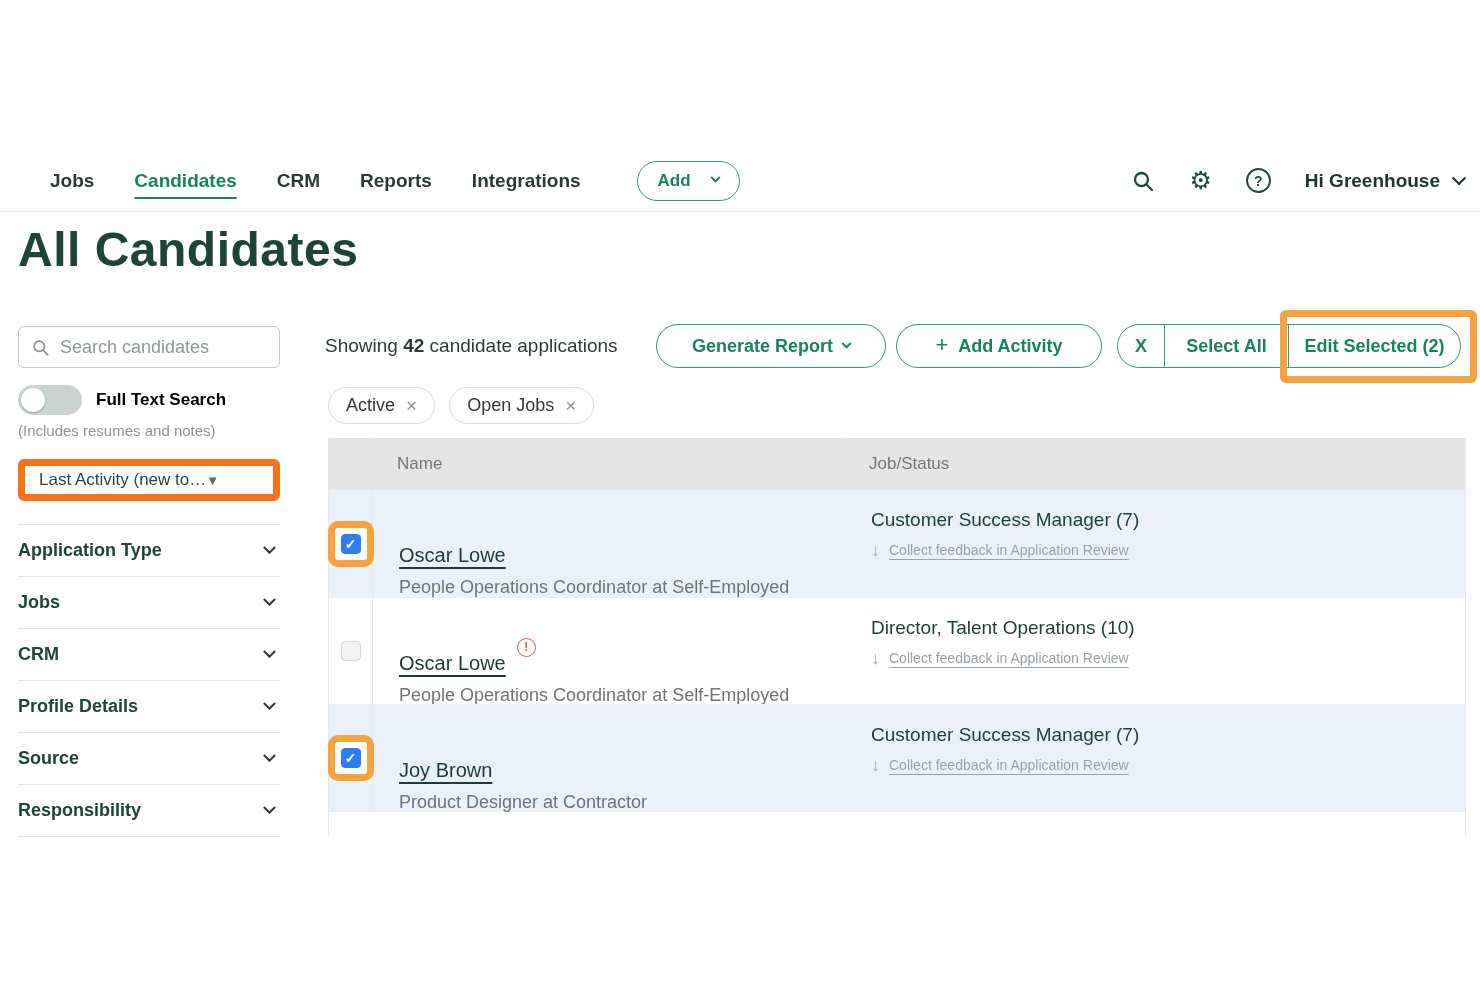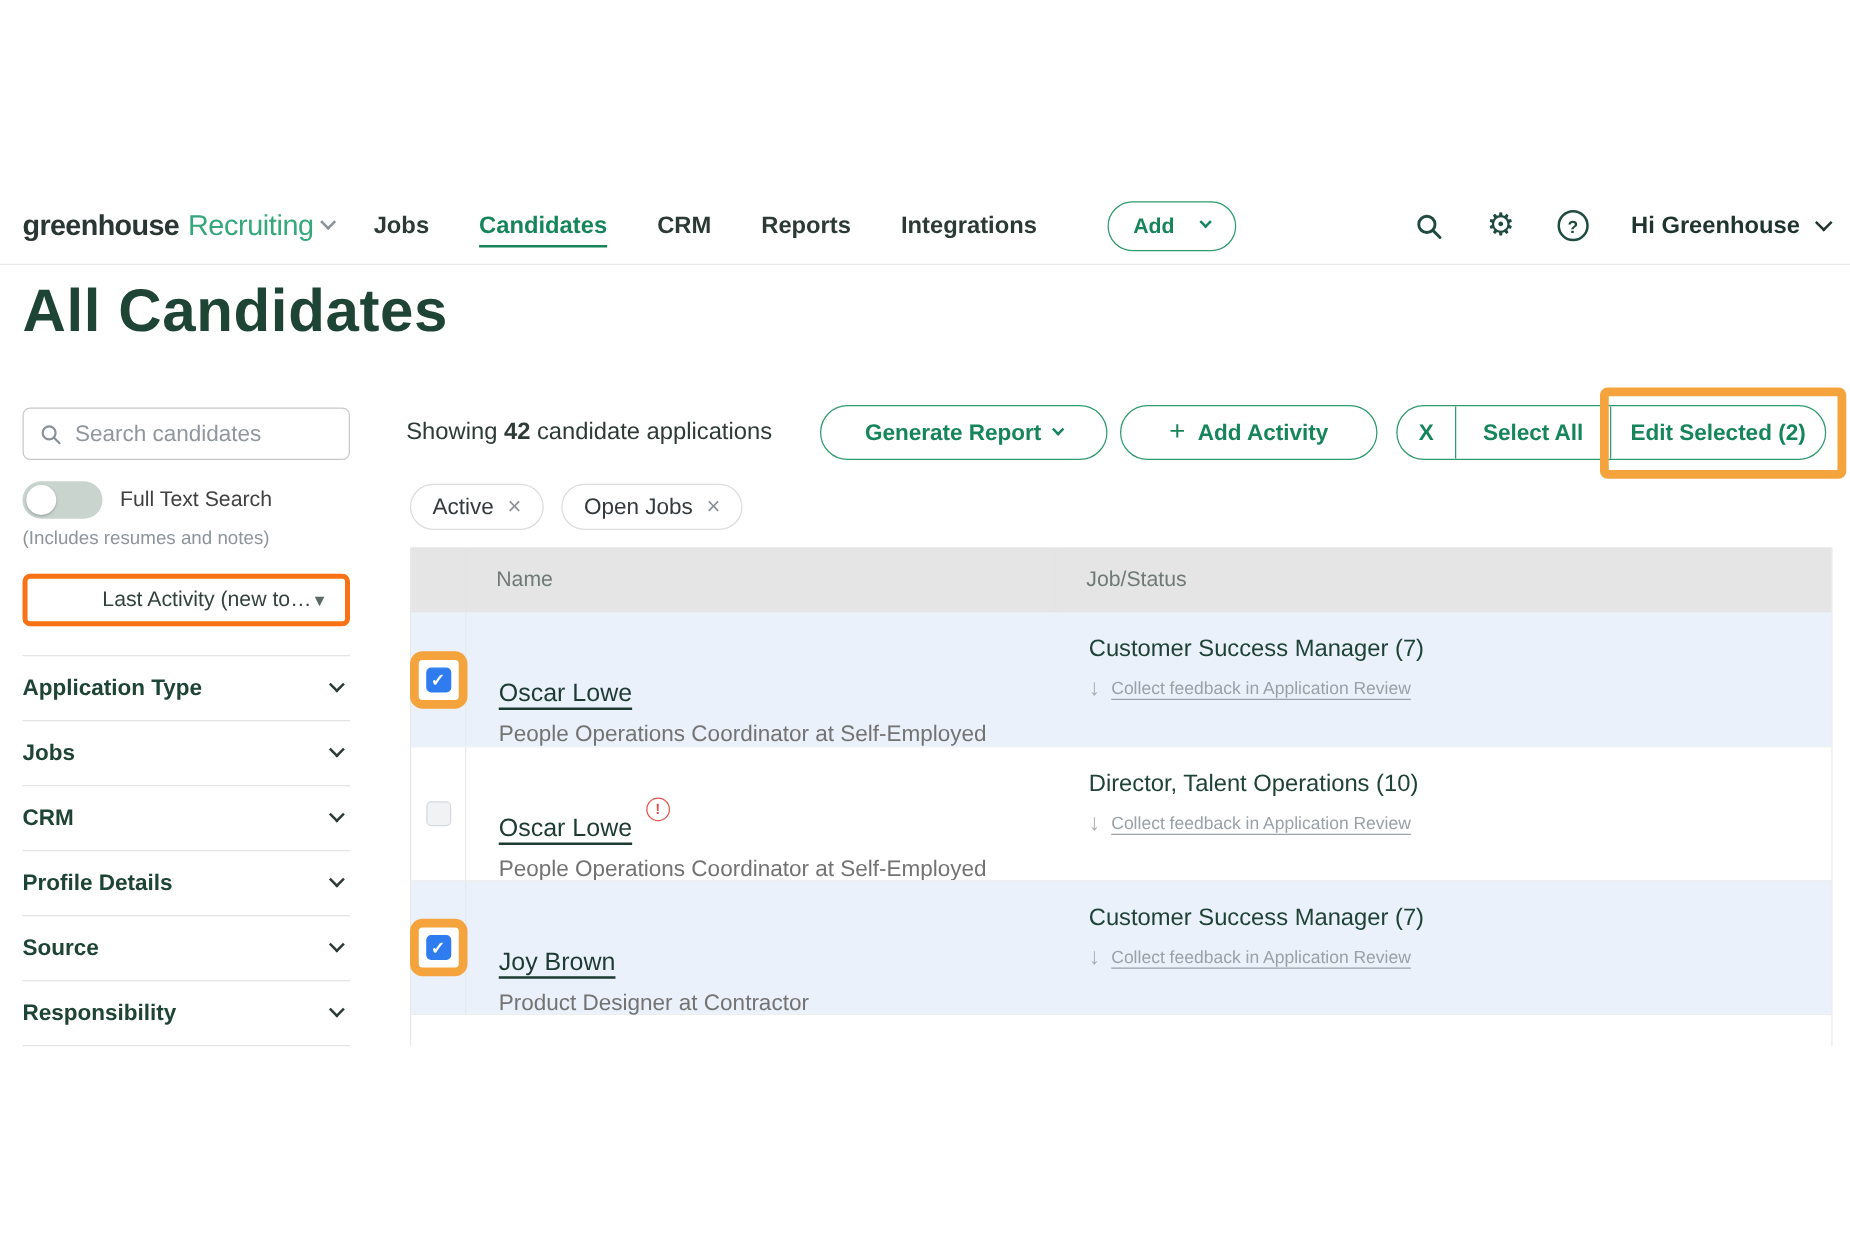--- a/index.html
+++ b/index.html
@@ -44,24 +44,24 @@
     align-items:center; padding:0 12px; gap:10px; background:#fff; }
   .search-box svg { flex:none; }
   .search-box input { border:none; outline:none; width:100%; font-size:18px; color:#33423d;
     font-family:"Liberation Sans", sans-serif; }
   .search-box input::placeholder { color:#8f979c; }
   .toggle-row { margin-top:17px; display:flex; align-items:center; gap:14px; }
   .toggle { width:64px; height:30px; border-radius:15px; background:#c9d4cf; position:relative;
     cursor:pointer; flex:none; }
   .toggle-knob { position:absolute; left:3px; top:3px; width:24px; height:24px; border-radius:50%;
     background:#ffffff; box-shadow:0 1px 2px rgba(0,0,0,.25); }
-  .toggle-label { font-size:17px; font-weight:400; color:#404040; }
+  .toggle-label { font-size:17px; font-weight:700; color:#000000; }
   .toggle-caption { margin-top:7px; font-size:15px; color:#8d959a; }
-  .sort-box { margin-top:20px; height:42px; border:4px solid #f97316; border-radius:6px;
-    display:flex; align-items:center; justify-content:flex-end; padding:0 14px;
+  .sort-box { margin-top:20px; height:42px; border:7px solid #f97316; border-radius:6px;
+    display:flex; align-items:center; justify-content:flex-start; padding:0 14px;
     font-size:17px; color:#33423d; cursor:pointer; background:#fff; }
   .sort-caret { color:#5c6a64; font-size:13px; }
   .filter-list { margin-top:23px; border-bottom:1px solid #e4e4e4; }
   .filter-row { height:52px; display:flex; align-items:center; justify-content:space-between;
     border-top:1px solid #e4e4e4; cursor:pointer; }
   .filter-row .label { font-size:18px; font-weight:700; color:#1d4435; }
   .filter-row .chev { border-color:#2c3a35; width:9px; height:9px; border-width:2.2px;
     margin-right:6px; }
 
   
@@ -130,25 +130,20 @@
   .job-title { font-size:19px; color:#1f4237; }
   .job-status { margin-top:10px; display:flex; align-items:center; gap:9px; }
   .status-arrow { color:#a7adb2; font-size:18px; line-height:1; }
   .status-link { font-size:14px; color:#9aa1a7; text-decoration:underline;
     text-underline-offset:4px; cursor:pointer; }
 </style>
 </head>
 <body>
 
 <div class="navbar">
-  <div class="logo">
-    <span class="logo-main">greenhouse</span>
-    <span class="logo-product">Recruiting</span>
-    <span class="chev"></span>
-  </div>
   <div class="nav-links">
     <span class="nav-link">Jobs</span>
     <span class="nav-link active">Candidates</span>
     <span class="nav-link">CRM</span>
     <span class="nav-link">Reports</span>
     <span class="nav-link">Integrations</span>
   </div>
   <button class="add-btn">
     <span>Add</span>
     <span class="chev"></span>

